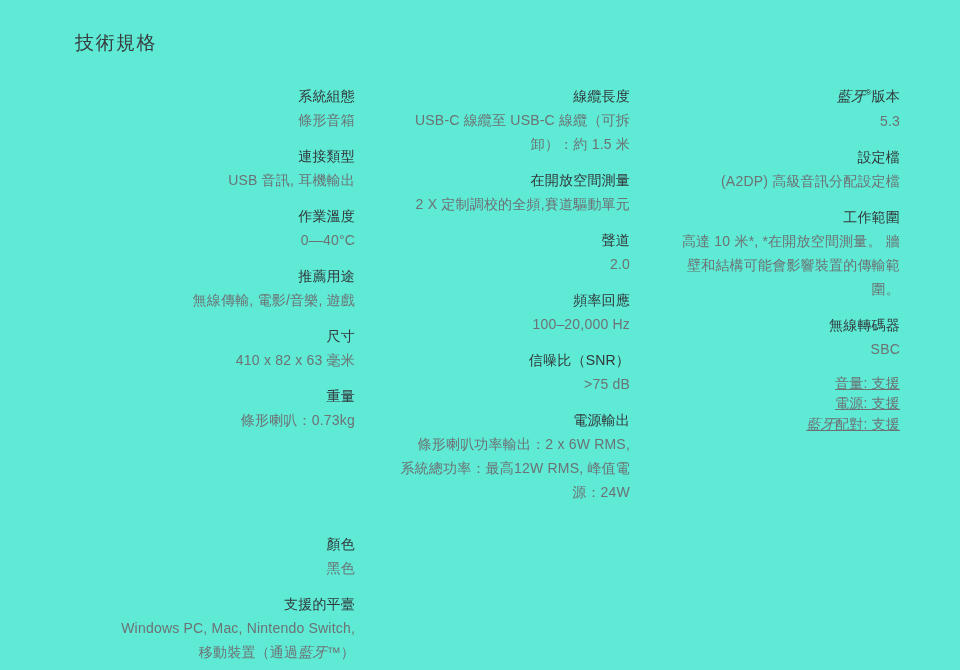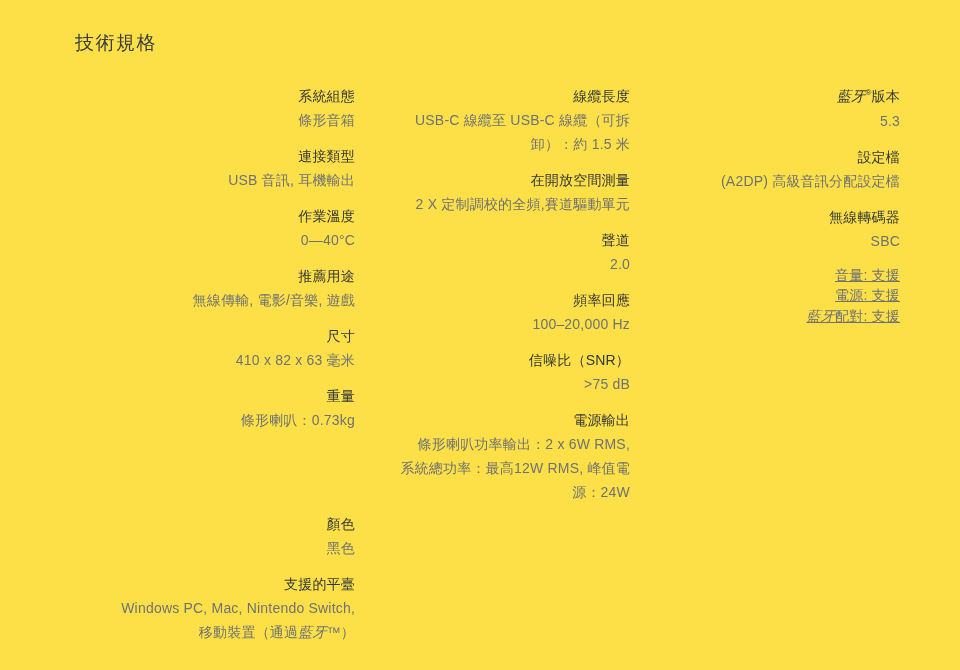--- a/index.html
+++ b/index.html
@@ -7,21 +7,21 @@
     width: 960px;
     height: 670px;
     background: #ffffff;
     font-family: "Liberation Sans", "DejaVu Sans", sans-serif;
     overflow: hidden;
   }
   .page {
     position: relative;
     width: 960px;
     height: 670px;
-    background: #fde047;
+    background: #5eead4;
     box-sizing: border-box;
     padding: 31px 0 0 75px;
   }
   .page-title {
     font-size: 19px;
     font-weight: 400;
     color: #383c3e;
     letter-spacing: 1.5px;
     line-height: 1.25;
     margin: 0;
@@ -86,21 +86,21 @@
           <div class="spec-value">無線傳輸, 電影/音樂, 遊戲</div>
         </div>
         <div class="spec-item">
           <div class="spec-label">尺寸</div>
           <div class="spec-value">410 x 82 x 63 毫米</div>
         </div>
         <div class="spec-item">
           <div class="spec-label">重量</div>
           <div class="spec-value">條形喇叭：0.73kg</div>
         </div>
-        <div class="spec-item" style="margin-top: 80px;">
+        <div class="spec-item" style="margin-top: 100px;">
           <div class="spec-label">顏色</div>
           <div class="spec-value">黑色</div>
         </div>
         <div class="spec-item">
           <div class="spec-label">支援的平臺</div>
           <div class="spec-value">Windows PC, Mac, Nintendo Switch,</div>
           <div class="spec-value">移動裝置（通過<em>藍牙</em>™）</div>
         </div>
       </div>
     <div class="col col-2">
@@ -135,20 +135,26 @@
     <div class="col col-3">
         <div class="spec-item">
           <div class="spec-label"><em>藍牙</em><sup>®</sup>版本</div>
           <div class="spec-value">5.3</div>
         </div>
         <div class="spec-item">
           <div class="spec-label">設定檔</div>
           <div class="spec-value">(A2DP) 高級音訊分配設定檔</div>
         </div>
         <div class="spec-item">
+          <div class="spec-label">工作範圍</div>
+          <div class="spec-value">高達 10 米*, *在開放空間測量。 牆</div>
+          <div class="spec-value">壁和結構可能會影響裝置的傳輸範</div>
+          <div class="spec-value">圍。</div>
+        </div>
+        <div class="spec-item">
           <div class="spec-label">無線轉碼器</div>
           <div class="spec-value">SBC</div>
         </div>
         <div class="spec-item tight">
           <div class="spec-value">音量: 支援</div>
           <div class="spec-value">電源: 支援</div>
           <div class="spec-value"><em>藍牙</em>配對: 支援</div>
         </div>
       </div>
   </div>

